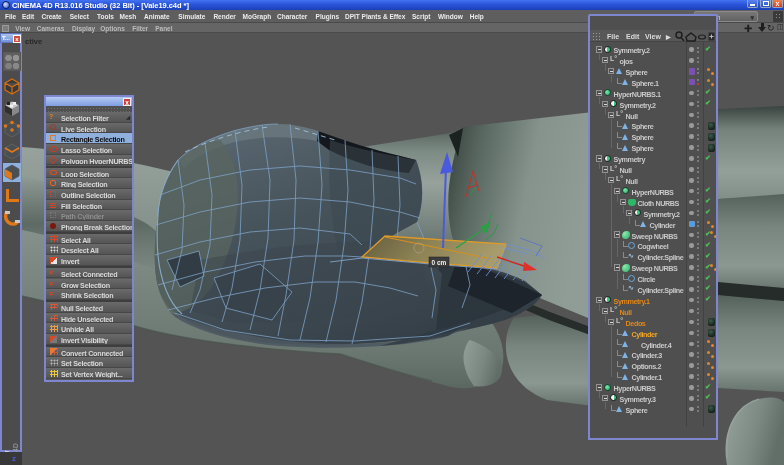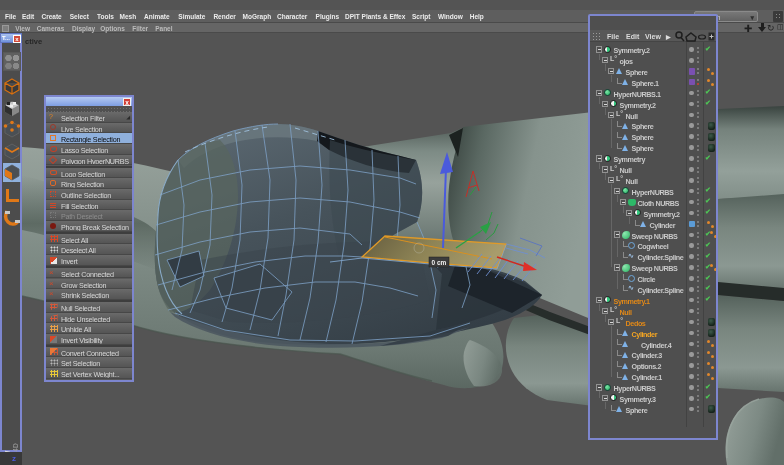--- a/index.html
+++ b/index.html
@@ -19,21 +19,21 @@
 #dock{left:0;top:33px;width:22px;height:419px;background:#4c4c4c;border-left:2px solid #7d86cf;border-right:2px solid #7d86cf;border-bottom:2px solid #7d86cf}
 #dock .ttl{position:absolute;left:-2px;top:0;width:22px;height:10px;background:linear-gradient(180deg,#a8c0ee,#7193dd);border:1px solid #5f74c0}
 #dock .ttl i{position:absolute;left:1px;top:1px;width:8px;height:7px;color:#fff;font-size:6px;font-style:normal;font-weight:bold}
 .dockx{position:absolute;right:0px;top:1px;width:8px;height:8px;background:#d24a3a;border:1px solid #fff;color:#fff;font-size:6px;font-weight:bold;text-align:center;line-height:7px}
 .dicon{position:absolute;left:1px;width:18px;height:19px}
 
 #pal{left:44px;top:95px;width:90px;height:287px;border:2px solid #7d86cf;background:#585858}
 #pal .ttl{position:absolute;left:0;top:0;width:86px;height:9px;background:linear-gradient(180deg,#b4c9f2 0%,#7e9ee2 100%)}
 #pal .px{position:absolute;right:1px;top:0.5px;width:8px;height:8px;background:#d04038;border:1px solid #f0f0f0;color:#fff;font-size:6.5px;font-weight:bold;text-align:center;line-height:7px}
 #pal .grip{position:absolute;left:0;top:9px;width:86px;height:6px;background:#505050;background-image:radial-gradient(circle,#6e6e6e 0.7px,transparent 0.8px);background-size:3px 3px;background-position:1px 1px}
-.prow{position:absolute;left:0;width:86px;height:10.7px;background:linear-gradient(180deg,#6a6a6a 0%,#5d5d5d 60%,#555 100%);border-bottom:1px solid #474747;color:#d8d8d8;font-size:7.2px;font-weight:normal;overflow:hidden}
+.prow{position:absolute;left:0;width:86px;height:10.7px;background:linear-gradient(180deg,#6a6a6a 0%,#5d5d5d 60%,#555 100%);border-bottom:1px solid #474747;color:#d8d8d8;font-size:7.2px;font-weight:bold;overflow:hidden}
 .prow .lbl{position:absolute;left:15px;top:2px;letter-spacing:-0.25px;white-space:nowrap}
 .prow .ic{position:absolute;left:3px;top:1px;width:9px;height:8px;font-size:7px;line-height:8px}
 .prow.sel{background:#8fb0dc;color:#0a0a0a}
 .prow.dis{color:#8e8e8e}
 .psep{position:absolute;left:0;width:86px;height:2px;background:#3e3e3e}
 
 #obj{left:588px;top:14px;width:130px;height:426px;border:2px solid #7d86cf;border-radius:2px 2px 0 0;background:#4f4f4f}
 #obj .ttl{position:absolute;left:0;top:0;width:126px;height:14px;background:linear-gradient(180deg,#a9c2f0 0%,#7396e2 50%,#6286d8 100%);color:#fff;font-size:9px;font-weight:bold}
 #obj .ttl .t{position:absolute;left:17px;top:2px;text-shadow:0 1px 1px #345}
 .obtn{position:absolute;top:2px;width:10px;height:10px;border-radius:2px;border:1px solid #dfe8fa;color:#fff;font-size:7px;text-align:center;line-height:9px;font-weight:bold}
@@ -59,20 +59,31 @@
 .i-hyp{border-radius:50%;background:radial-gradient(circle at 35% 35%,#7fe6a8,#1fa85c);width:7px;height:7px;border:0.5px solid #143}
 .i-null{color:#c9c9c9;font-size:7px;font-weight:bold}
 .i-cone{width:0;height:0;border-left:3px solid transparent;border-right:3px solid transparent;border-bottom:6px solid #7fb2e8;margin-top:1px}
 .i-cloth{background:#2db868;width:8px;height:7px;border-radius:2px 2px 50% 50%}
 .i-sweep{background:radial-gradient(circle at 30% 30%,#8fe8b0,#28b060);width:8px;height:8px;border-radius:60% 40% 55% 45%}
 .i-circ{width:7px;height:7px;border:1.5px solid #6fa8dc;border-radius:50%}
 .i-spl{color:#9fc3e8;font-size:7px;font-weight:bold}
 </style></head><body>
 <div id="root">
 
+  <div id="titlebar" class="abs">
+    <div style="position:absolute;left:2px;top:1px;width:8px;height:8px;border-radius:50%;background:radial-gradient(circle at 35% 35%,#cfe0ff,#3a57c8);border:1px solid #0a1a60"></div>
+    <div class="txt">CINEMA 4D R13.016 Studio (32 Bit) - [Vale19.c4d *]</div>
+    <div class="winbtn" style="right:26px;background:linear-gradient(180deg,#5a83f0,#2a55cc)">
+        <div style="position:absolute;left:2px;bottom:1px;width:5px;height:2px;background:#fff"></div>
+      </div>
+    <div class="winbtn" style="right:13px;background:linear-gradient(180deg,#5a83f0,#2a55cc)">
+        <div style="position:absolute;left:2px;top:1px;width:6px;height:5px;border:1px solid #fff"></div>
+      </div>
+    <div class="winbtn" style="right:1px;background:linear-gradient(180deg,#f0824a,#d83a1e);color:#fff;font-size:7px;font-weight:bold;text-align:center;line-height:7px">x</div>
+  </div>
 
   <div id="menubar" class="abs">
     <span style="left:5px">File</span>
       <span style="left:22px">Edit</span>
       <span style="left:41.5px">Create</span>
       <span style="left:69.7px">Select</span>
       <span style="left:97px">Tools</span>
       <span style="left:119.5px">Mesh</span>
       <span style="left:144px">Animate</span>
       <span style="left:178.3px">Simulate</span>
@@ -397,21 +408,21 @@
     <div class="prow" style="top:102.6px">
       <div class="ic">
         <div style="position:absolute;left:1px;top:1px;width:6px;height:6px;background:repeating-linear-gradient(0deg,#d04828 0 1px,transparent 1px 2px)"></div>
       </div>
       <div class="lbl">Fill Selection</div>
     </div>
     <div class="prow dis" style="top:113.3px">
       <div class="ic">
         <div style="position:absolute;left:1px;top:1px;width:6px;height:6px;border:1px dotted #787878"></div>
       </div>
-      <div class="lbl">Path Deselect</div>
+      <div class="lbl">Path Cylinder</div>
     </div>
     <div class="prow" style="top:124.0px">
       <div class="ic">
         <div style="position:absolute;left:1px;top:1px;width:6px;height:6px;background:#7a1810;border-radius:50%"></div>
       </div>
       <div class="lbl">Phong Break Selection</div>
     </div>
     <div class="psep" style="top:134.7px"></div>
     <div class="prow" style="top:136.7px">
       <div class="ic">

